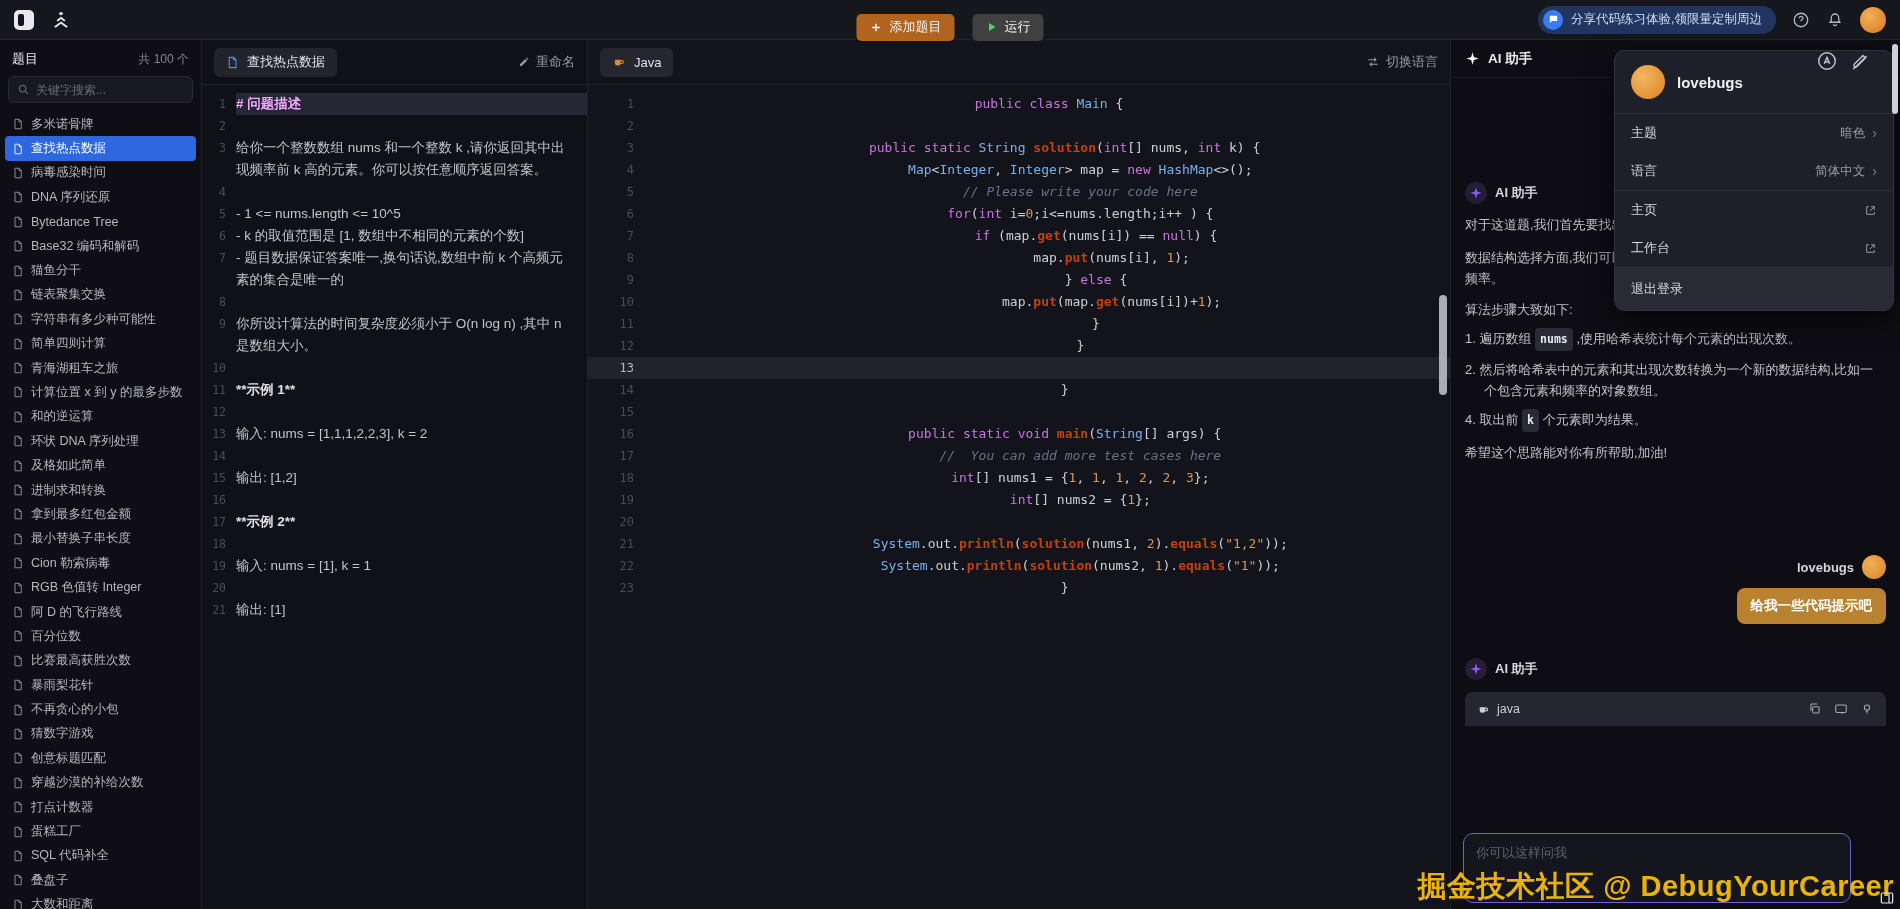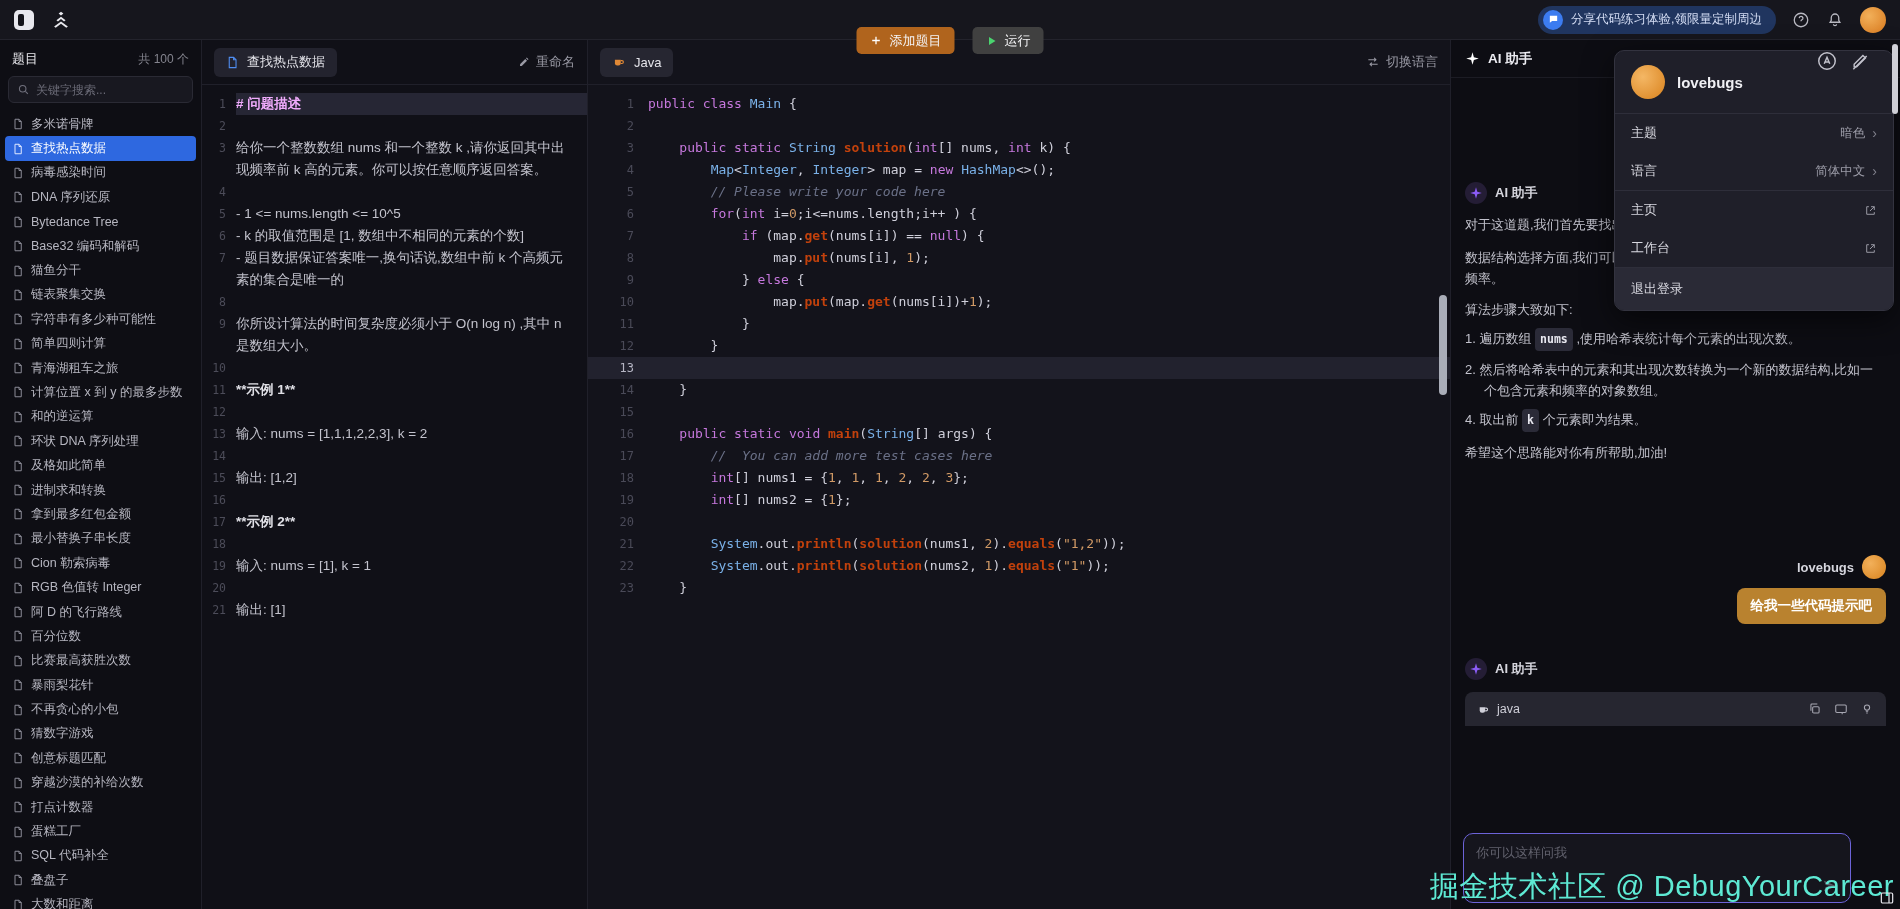--- a/index.html
+++ b/index.html
@@ -6,21 +6,21 @@
   html,body{width:1900px;height:909px;overflow:hidden;}
   body{position:relative;background:#0a0a10;color:#c9c9d2;font-family:"Liberation Sans","DejaVu Sans",sans-serif;}
   .icon{display:inline-flex;align-items:center;justify-content:center;flex:none;}
   svg{display:block;}
 
   
   .topbar{position:absolute;top:0;left:0;right:0;height:40px;background:#16161d;border-bottom:1px solid #23232c;display:flex;align-items:center;padding:0 14px;z-index:20;}
   .logo-group{display:flex;align-items:center;gap:16px;}
   .logo-a{width:20px;height:20px;border-radius:5px;background:#e8e8ee;position:relative;cursor:pointer;}
   .logo-a::after{content:"";position:absolute;left:4px;top:4px;width:6px;height:12px;background:#14141a;border-radius:2px;}
-  .topbar-center{position:absolute;left:50%;top:0;height:54px;transform:translateX(-50%);display:flex;align-items:flex-end;gap:18px;}
+  .topbar-center{position:absolute;left:50%;top:0;height:54px;transform:translateX(-50%);display:flex;align-items:center;gap:18px;}
   .btn{display:flex;align-items:center;gap:7px;height:27px;padding:0 13px;border-radius:5px;font-size:13px;color:#f4f4f6;cursor:pointer;white-space:nowrap;}
   .btn-add{background:#b0641d;}
   .btn-run{background:#404040;}
   .topbar-right{margin-left:auto;display:flex;align-items:center;gap:16px;}
   .promo{display:flex;align-items:center;gap:8px;background:#20355f;border-radius:15px;height:28px;padding:0 14px 0 5px;font-size:12.5px;color:#d5def5;cursor:pointer;white-space:nowrap;}
   .promo-ico{width:20px;height:20px;border-radius:50%;background:#3c7cf0;color:#fff;}
   .tb-ico{color:#b9b9c2;cursor:pointer;}
   .avatar{width:26px;height:26px;border-radius:50%;background:radial-gradient(circle at 35% 35%,#f2b05a,#d97a1e);cursor:pointer;}
 
   
@@ -52,21 +52,21 @@
   .md-row.h1 .md-text{color:#f0abfc;font-weight:bold;background:#262634;}
   .md-row.bold .md-text{font-weight:bold;color:#e0e0e6;}
 
   
   .editor{position:absolute;top:40px;left:588px;width:862px;bottom:0;background:#13131b;display:flex;flex-direction:column;overflow:hidden;}
   .editor .ph-tab{background:#262631;}
   .editor .ph-tab .icon{color:#e08836;}
   .code-body{flex:1;padding:8px 0;font-family:"DejaVu Sans Mono",monospace;font-size:13px;line-height:22px;position:relative;overflow:hidden;}
   .code-row{display:flex;}
   .code-gutter{width:60px;flex:none;text-align:right;padding-right:14px;color:#4a4a58;font-size:12px;}
-  .code-text{flex:1;white-space:pre;color:#cfcfda;min-height:22px;}
+  .code-text{flex:1;white-space:pre;color:#cfcfda;min-height:22px;text-align:center;}
   .code-row.active{background:#22222e;}
   .code-row.active .code-gutter{color:#b6b6c4;}
   .t-kw{color:#c678dd;} .t-ty{color:#7ab1e8;} .t-fn{color:#c2410c;font-weight:bold;}
   .t-st{color:#d19a66;} .t-nu{color:#d19a66;} .t-cm{color:#6b7188;font-style:italic;} .t-pl{color:#cfcfda;}
   .ed-thumb{position:absolute;right:3px;top:255px;width:8px;height:100px;border-radius:4px;background:#a9adb8;cursor:pointer;}
 
   
   .ai{position:absolute;top:40px;left:1450px;right:0;bottom:0;background:#0d0d13;border-left:1px solid #20202a;overflow:hidden;}
   .ai-head{height:38px;display:flex;align-items:center;gap:8px;padding:0 14px;font-size:13.5px;font-weight:bold;color:#ececf2;border-bottom:1px solid #1c1c24;}
   .ai-head .icon{color:#fff;}
@@ -100,21 +100,21 @@
   .um-name{font-size:15px;font-weight:bold;color:#f0f0f4;}
   .um-divider{height:1px;background:#2e2e3a;}
   .um-row{height:38px;display:flex;align-items:center;justify-content:space-between;padding:0 16px;font-size:13px;color:#d8d8e0;cursor:pointer;}
   .um-row .um-val{display:flex;align-items:center;gap:7px;color:#9c9ca8;font-size:12.5px;}
   .um-row .chev{color:#80808c;font-size:14px;}
   .um-row .icon{color:#9c9ca8;}
   .um-row.logout{background:#2a2a36;height:42px;}
 
   
   .page-scroll{position:absolute;right:2px;top:44px;width:6px;height:70px;background:#cfcfd6;border-radius:3px;z-index:55;cursor:pointer;}
-  .watermark{position:absolute;right:6px;bottom:2px;z-index:60;font-size:29px;font-weight:normal;color:#5eead4;letter-spacing:.5px;white-space:nowrap;}
+  .watermark{position:absolute;right:6px;bottom:2px;z-index:60;font-size:29px;font-weight:bold;color:#eab308;letter-spacing:.5px;white-space:nowrap;}
   .corner-ico{position:absolute;right:5px;bottom:3px;color:#e8e8ee;z-index:65;cursor:pointer;}
 </style>
 </head>
 <body>
 
 <header class="topbar">
   <div class="logo-group">
     <div class="logo-a"></div>
     <span class="icon">
       <svg width="22" height="22" viewBox="0 0 24 24" fill="#e9e9ee">

